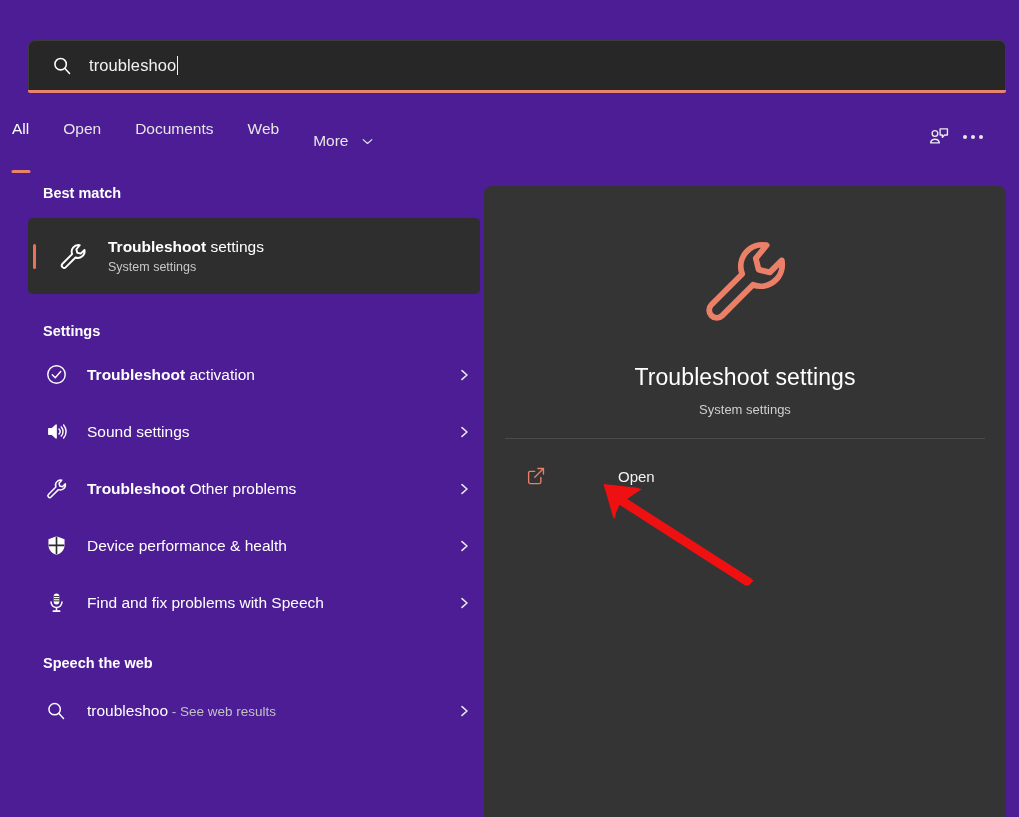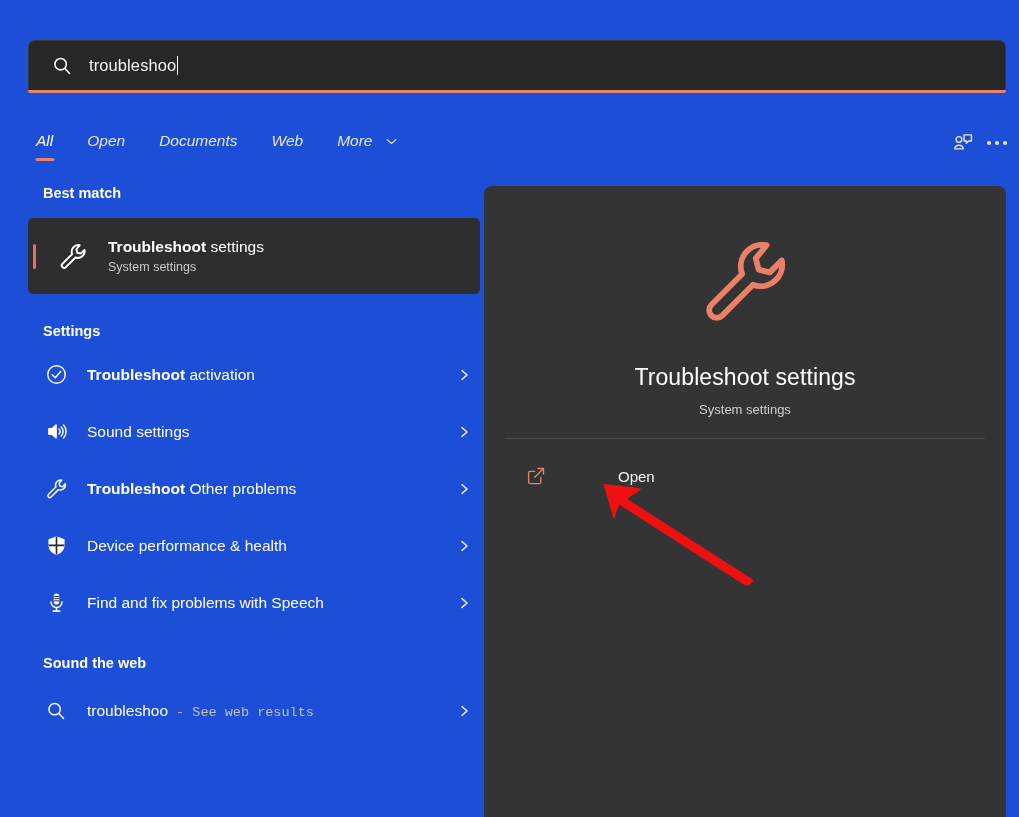--- a/index.html
+++ b/index.html
@@ -10,21 +10,21 @@
     overflow: hidden;
     background: #1b1b1b;
     font-family: "Liberation Sans", "DejaVu Sans", sans-serif;
     -webkit-font-smoothing: antialiased;
   }
 
   #root {
     position: relative;
     width: 1019px;
     height: 817px;
-    background: #1d4ed8;
+    background: #4c1d95;
   }
 
   
   .searchbox {
     position: absolute;
     left: 28px;
     top: 40px;
     width: 978px;
     height: 51px;
     background: #272727;
@@ -63,27 +63,25 @@
     width: 1px;
     height: 19px;
     background: #f2f2f2;
     margin-left: 1px;
     vertical-align: -4px;
   }
 
   
   .tabbar {
     position: absolute;
-    left: 36px;
+    left: 12px;
     top: 120px;
     width: 978px;
     height: 46px;
     display: flex;
-    align-items: center;
-    font-style: italic;
   }
   .tab {
     position: relative;
     font-size: 15.5px;
     color: #e6e6e6;
     padding: 0 0 4px 0;
     margin-right: 34px;
     cursor: default;
     white-space: nowrap;
   }
@@ -180,21 +178,21 @@
     flex: 0 0 auto;
     display: flex; align-items: center; justify-content: center;
   }
   .row-label {
     font-size: 15.5px;
     color: #ffffff;
     white-space: nowrap;
   }
   .row-label b { font-weight: bold; }
   .row-label span { font-weight: normal; }
-  .row-label em { font-style: normal; color: #c2c2c2; font-size: 13.5px; font-family: Liberation Mono, monospace; }
+  .row-label em { font-style: normal; color: #c2c2c2; font-size: 13.5px; }
   .row-chev {
     position: absolute;
     right: 10px;
     width: 12px; height: 12px;
     color: #e8e8e8;
   }
 
   
   .preview {
     position: absolute;
@@ -389,21 +387,21 @@
             <path d="M8.6 21h6.8" stroke="currentColor" stroke-width="1.6" stroke-linecap="round"></path>
           </svg>
         </span>
         <span class="row-label"><b></b><span>Find and fix problems with Speech</span></span>
         <svg class="row-chev" viewBox="0 0 12 12" fill="none" stroke="currentColor" stroke-width="1.6">
           <polyline points="4,1.6 9,6 4,10.4" stroke-linecap="round" stroke-linejoin="round"></polyline>
         </svg>
       </div>
     </div>
 
-    <div class="section-header" style="margin-top:19px;">Sound the web</div>
+    <div class="section-header" style="margin-top:19px;">Speech the web</div>
 
     <div class="rows" style="margin-top:6px;">
       <div class="row">
         <span class="row-icon">
           <svg width="22" height="22" viewBox="0 0 24 24" fill="none" stroke="currentColor" stroke-width="1.6">
             <circle cx="10.5" cy="10" r="6.2"></circle>
             <line x1="15.2" y1="14.7" x2="20.2" y2="20.1" stroke-linecap="round"></line>
           </svg>
         </span>
         <span class="row-label"><span>troubleshoo</span><em> - See web results</em></span>

